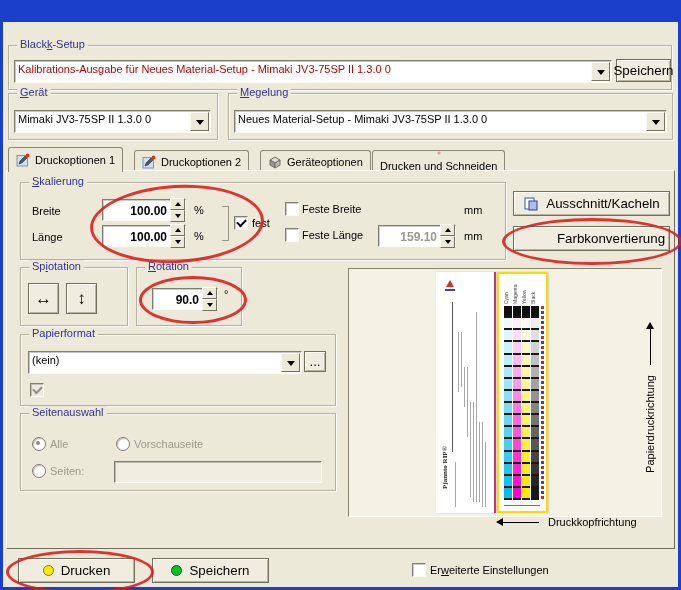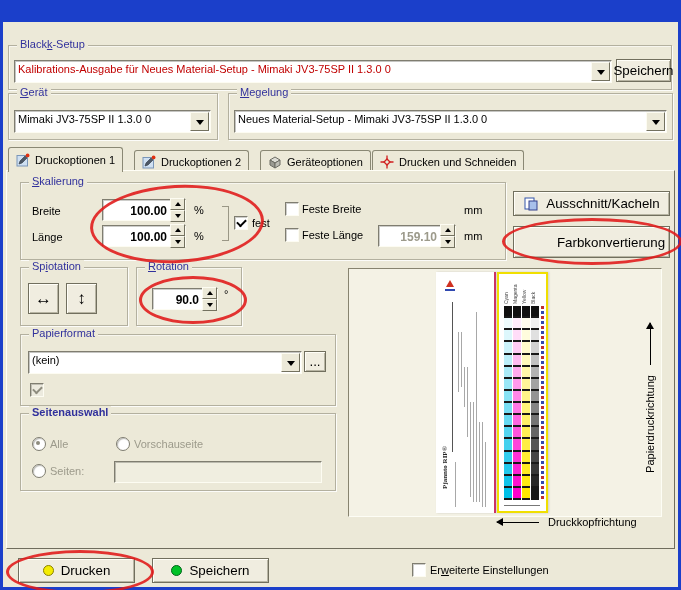--- a/index.html
+++ b/index.html
@@ -134,21 +134,21 @@
     <span>Druckoptionen 2</span>
   </div>
   <div class="tab" style="left:260px;top:150px;height:21px;z-index:1;">
     <svg width="14" height="14" viewBox="0 0 14 14">
         <polygon points="2,5 7,2 12,5 7,8" fill="#dcdcd4" stroke="#6b6b63"></polygon>
         <polygon points="2,5 7,8 7,13 2,10" fill="#9a9a92" stroke="#6b6b63"></polygon>
         <polygon points="12,5 7,8 7,13 12,10" fill="#bcbcb4" stroke="#6b6b63"></polygon>
       </svg>
     <span>Geräteoptionen</span>
   </div>
-  <div class="tab" style="left:372px;top:150px;height:21px;z-index:1;">
+  <div class="tab" style="left:372px;top:150px;height:21px;z-index:1;flex-direction:column;">
     <svg width="14" height="14" viewBox="0 0 14 14" fill="none" stroke="#d02020" stroke-width="1.3">
         <path d="M7 0.5 V4 M7 10 V13.5 M0.5 7 H4 M10 7 H13.5"></path>
         <rect x="4.9" y="4.9" width="4.2" height="4.2" transform="rotate(45 7 7)"></rect>
       </svg>
     <span>Drucken und Schneiden</span>
   </div>
 
   <div class="panel"></div>
 
   <div class="group" style="left:20px;top:182px;width:484px;height:76px;z-index:3;">
@@ -206,21 +206,21 @@
   </div>
   <div class="lbl" style="left:464px;top:230px;z-index:3;">mm</div>
 
   <button class="btn" style="left:513px;top:191px;width:157px;height:25px;z-index:3;">
     <svg width="16" height="16" viewBox="0 0 16 16">
         <rect x="2" y="2" width="9" height="11" fill="#fff" stroke="#3355aa"></rect>
         <rect x="6" y="5" width="8" height="9" fill="#a8c0ea" stroke="#33408c"></rect>
       </svg>
     <span>Ausschnitt/Kacheln</span>
   </button>
-  <button class="btn" style="left:513px;top:226px;width:157px;height:32px;z-index:3;gap:39px;">
+  <button class="btn" style="left:513px;top:226px;width:157px;height:25px;z-index:3;gap:39px;">
     <span style="width:15px;height:15px;display:inline-block;background:linear-gradient(135deg,#e00000,#ffe000 30%,#00c000 55%,#0050e0 80%,#c000c0);"></span>
     <span>Farbkonvertierung</span>
   </button>
 
   <div class="group" style="left:20px;top:267px;width:106px;height:57px;z-index:3;">
     <div class="glabel"><span>Sp</span><span class="hot">i</span><span>otation</span></div>
   </div>
   <button class="btn" style="left:28px;top:283px;width:31px;height:31px;z-index:3;">
     <span class="glyphbtn">↔</span>
   </button>
@@ -253,21 +253,21 @@
         <div class="tri-dn"></div>
       </div>
   </div>
   <button class="btn" style="left:304px;top:351px;width:22px;height:21px;z-index:3;">
     <span>...</span>
   </button>
   <div class="cb dis" style="left:30px;top:383px;z-index:3;">
       <div class="mark gray"></div>
     </div>
 
-  <div class="group" style="left:20px;top:413px;width:314px;height:76px;z-index:3;font-weight:bold;">
+  <div class="group" style="left:20px;top:413px;width:314px;height:76px;z-index:3;">
     <div class="glabel glabel-dis" style="color:#31319c;">Seitenauswahl</div>
   </div>
   <div class="radio" style="left:32px;top:437px;z-index:3;">
       <div class="dot"></div>
     </div>
   <div class="lbl dis-t" style="left:50px;top:438px;z-index:3;">Alle</div>
   <div class="radio" style="left:116px;top:437px;z-index:3;"></div>
   <div class="lbl dis-t" style="left:134px;top:438px;z-index:3;">Vorschauseite</div>
   <div class="radio" style="left:32px;top:464px;z-index:3;"></div>
   <div class="lbl dis-t" style="left:50px;top:465px;z-index:3;">Seiten:</div>

